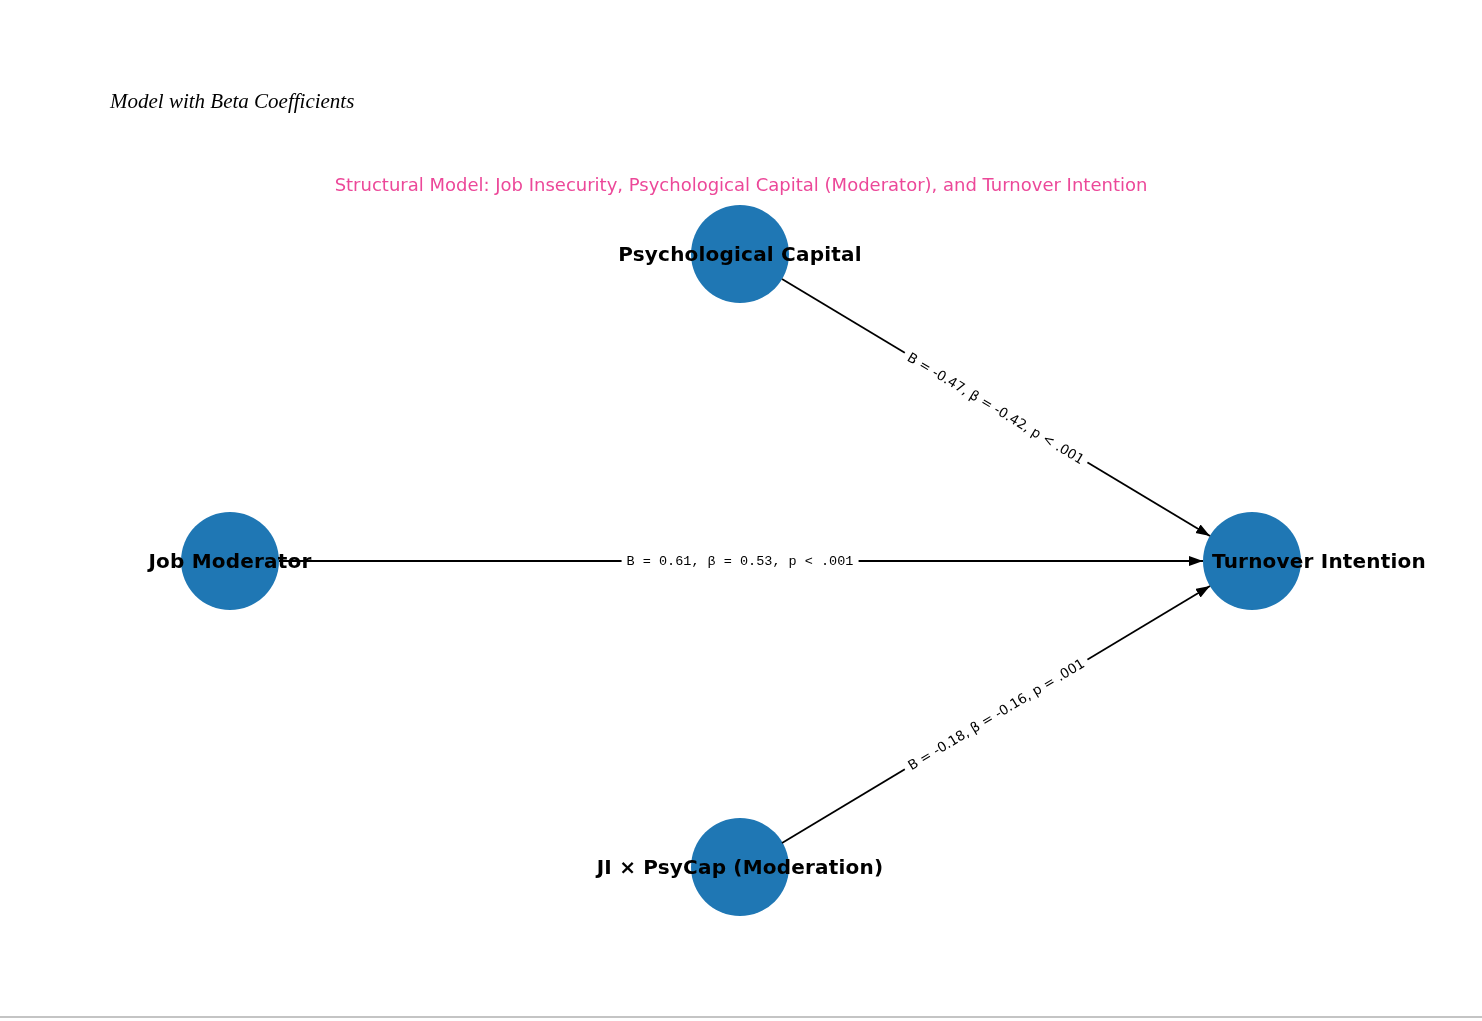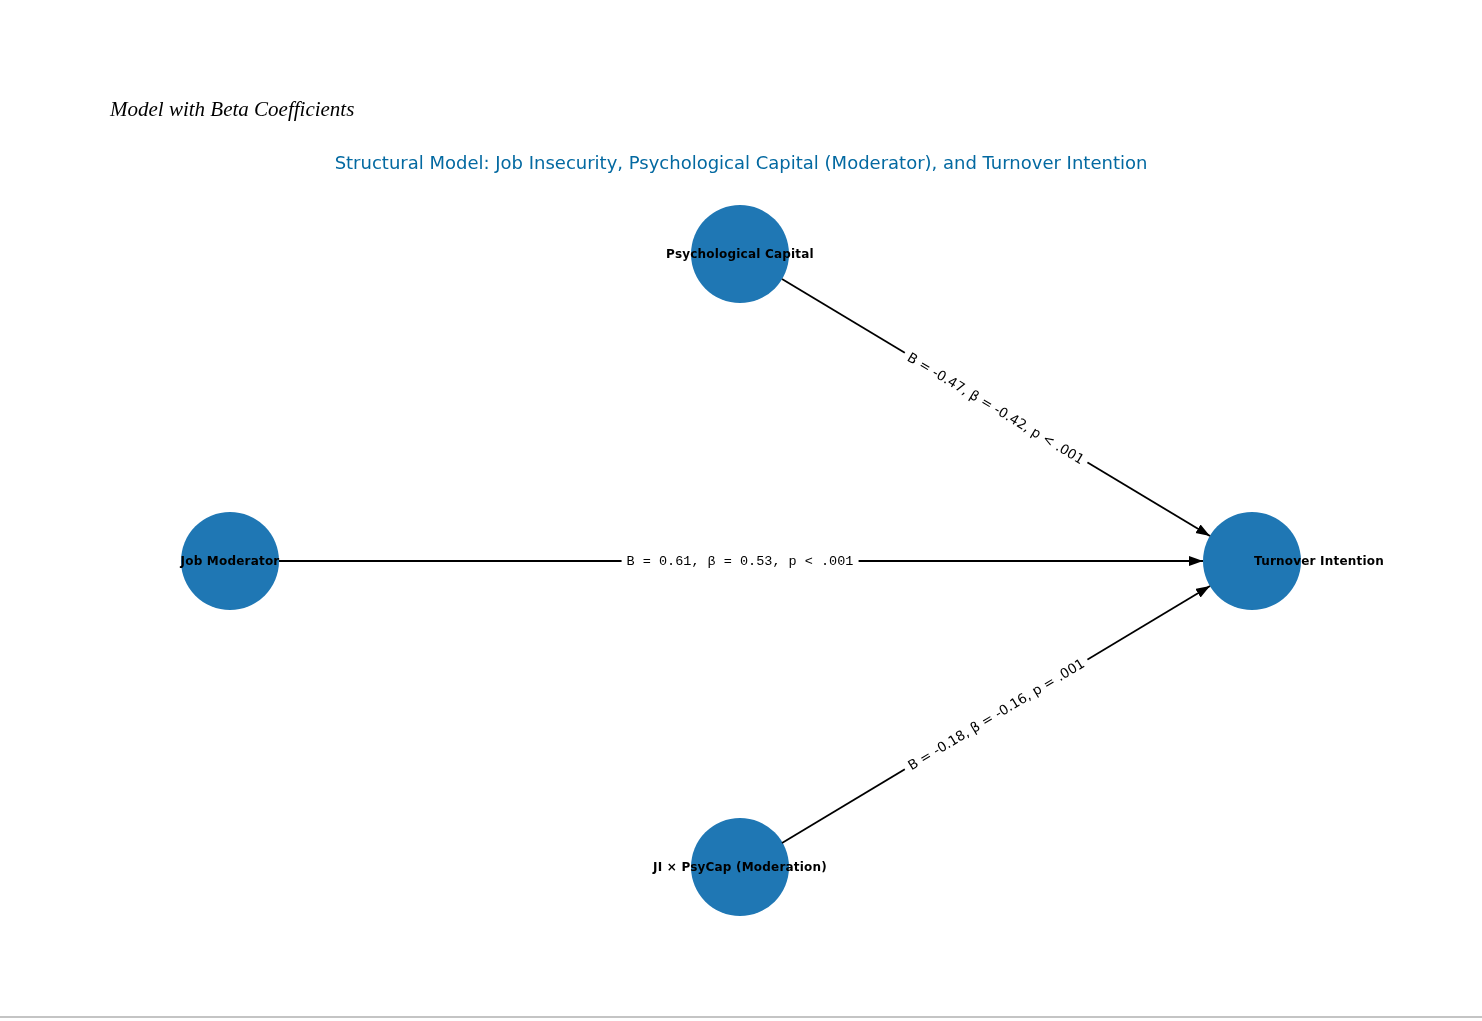--- a/index.html
+++ b/index.html
@@ -11,53 +11,53 @@
   .canvas {
     position: relative;
     width: 1482px;
     height: 1021px;
     background: #ffffff;
     overflow: hidden;
   }
   .heading {
     position: absolute;
     left: 110px;
-    top: 110px;
+    top: 102px;
     transform: translateY(-54%);
     font-family: "Liberation Serif", serif;
     font-style: italic;
     font-size: 21px;
     color: #000000;
     white-space: nowrap;
   }
   .fig-title {
     position: absolute;
     left: 741px;
-    top: 162px;
+    top: 184px;
     transform: translate(-50%, -50%);
     font-size: 18px;
-    color: #0369a1;
+    color: #ec4899;
     white-space: nowrap;
   }
   svg.diagram {
     position: absolute;
     left: 0;
     top: 0;
   }
   .edge-line {
     stroke-width: 1.8;
     fill: none;
   }
   .arrowhead-shape {
     fill: #000000;
   }
   .node-label {
     position: absolute;
     transform: translate(-50%, -50%);
-    font-size: 12px;
+    font-size: 20px;
     font-weight: 700;
     color: #000000;
     white-space: nowrap;
     letter-spacing: 0.2px;
   }
   .edge-label {
     position: absolute;
     font-size: 13.5px;
     color: #000000;
     background: #ffffff;

